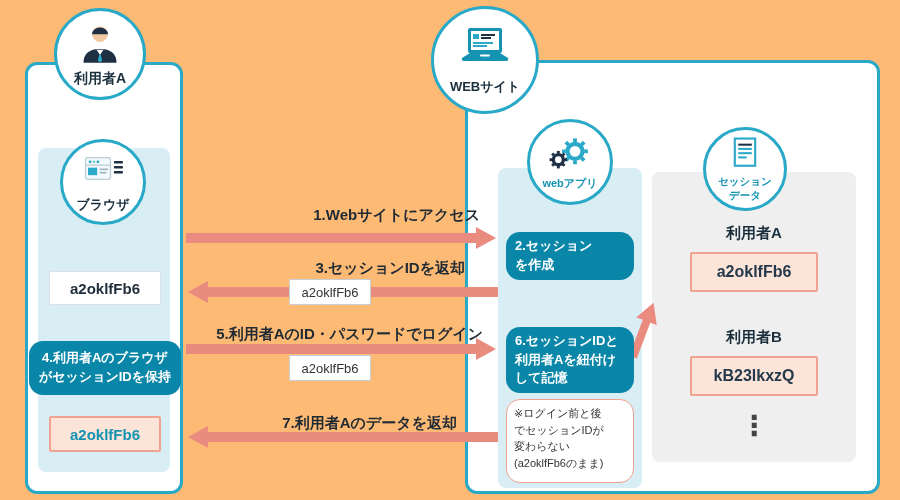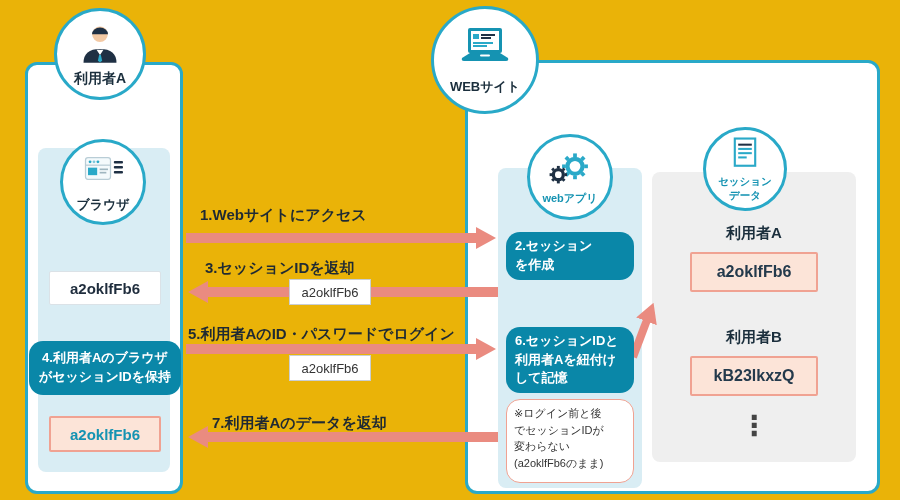--- a/index.html
+++ b/index.html
@@ -1,17 +1,17 @@
 <!DOCTYPE html>
 <html><head>
 <meta charset="utf-8">
 <style>
   html,body{margin:0;padding:0;background:#fff;}
   .stage{
-    position:relative;width:900px;height:500px;overflow:hidden;background:#eab308;
+    position:relative;width:900px;height:500px;overflow:hidden;background:#fdba74;
     font-family:"Liberation Sans","DejaVu Sans",sans-serif;
   }
   .abs{position:absolute;box-sizing:border-box;}
   .outer-box{border:3px solid #29a9c8;border-radius:12px;background:#fff;z-index:1;}
   .panel{border-radius:8px;z-index:2;}
   .panel-blue{background:#d9edf4;}
   .panel-gray{background:#efefef;}
   .circle{
     background:#fff;border:3px solid #29a9c8;border-radius:50%;
     display:flex;flex-direction:column;align-items:center;justify-content:center;
@@ -38,21 +38,21 @@
     background:#fff;border:1px solid #dbe2e7;z-index:4;border-radius:2px;
     display:flex;align-items:center;justify-content:center;
     font-weight:bold;font-size:15px;color:#1f2d3d;
   }
   .tokenbox{
     background:#fff;border:1px solid #c9ced4;z-index:4;
     display:flex;align-items:center;justify-content:center;
     font-size:13px;color:#333;font-weight:normal;
   }
   .flow-label{
-    z-index:4;text-align:left;font-weight:bold;font-size:15px;color:#1f2a33;
+    z-index:4;text-align:right;font-weight:bold;font-size:15px;color:#1f2a33;
   }
   .notebox{
     background:#fff;border:1.5px solid #f0a292;z-index:4;
     font-size:11px;color:#333;padding:5px 7px;line-height:1.5;border-radius:14px;
   }
   .entry-name{z-index:4;text-align:center;font-weight:bold;font-size:15px;color:#1b2f3d;}
   .dots{z-index:4;text-align:center;font-size:28px;color:#444;font-weight:bold;line-height:1;}
   svg.arrows{position:absolute;left:0;top:0;z-index:3;pointer-events:none;}
 </style>
 </head>
@@ -122,21 +122,21 @@
         <rect x="26" y="21" width="10" height="2" fill="#9fb6c0"></rect>
         <rect x="26" y="25" width="8" height="2" fill="#9fb6c0"></rect>
         <rect x="43" y="12" width="11" height="3" rx="1.2" fill="#1f3044"></rect>
         <rect x="43" y="18" width="11" height="3" rx="1.2" fill="#1f3044"></rect>
         <rect x="43" y="24" width="11" height="3" rx="1.2" fill="#1f3044"></rect>
       </svg>
     </span>
     <span class="lbl lbl-mid">ブラウザ</span>
   </div>
 
-  <div class="abs circle" style="left:527px;top:134px;width:86px;height:86px;">
+  <div class="abs circle" style="left:527px;top:119px;width:86px;height:86px;">
     <span>
       <svg width="50" height="38" viewBox="0 0 60 44">
         <g stroke="#2aa9c8" stroke-width="4.5" fill="none">
           <circle cx="36" cy="20" r="9" stroke-width="5"></circle>
           <line x1="47" y1="20" x2="51.5" y2="20"></line>
           <line x1="43.8" y1="27.8" x2="47" y2="31"></line>
           <line x1="36" y1="31" x2="36" y2="35.5"></line>
           <line x1="28.2" y1="27.8" x2="25" y2="31"></line>
           <line x1="25" y1="20" x2="20.5" y2="20"></line>
           <line x1="28.2" y1="12.2" x2="25" y2="9"></line>

